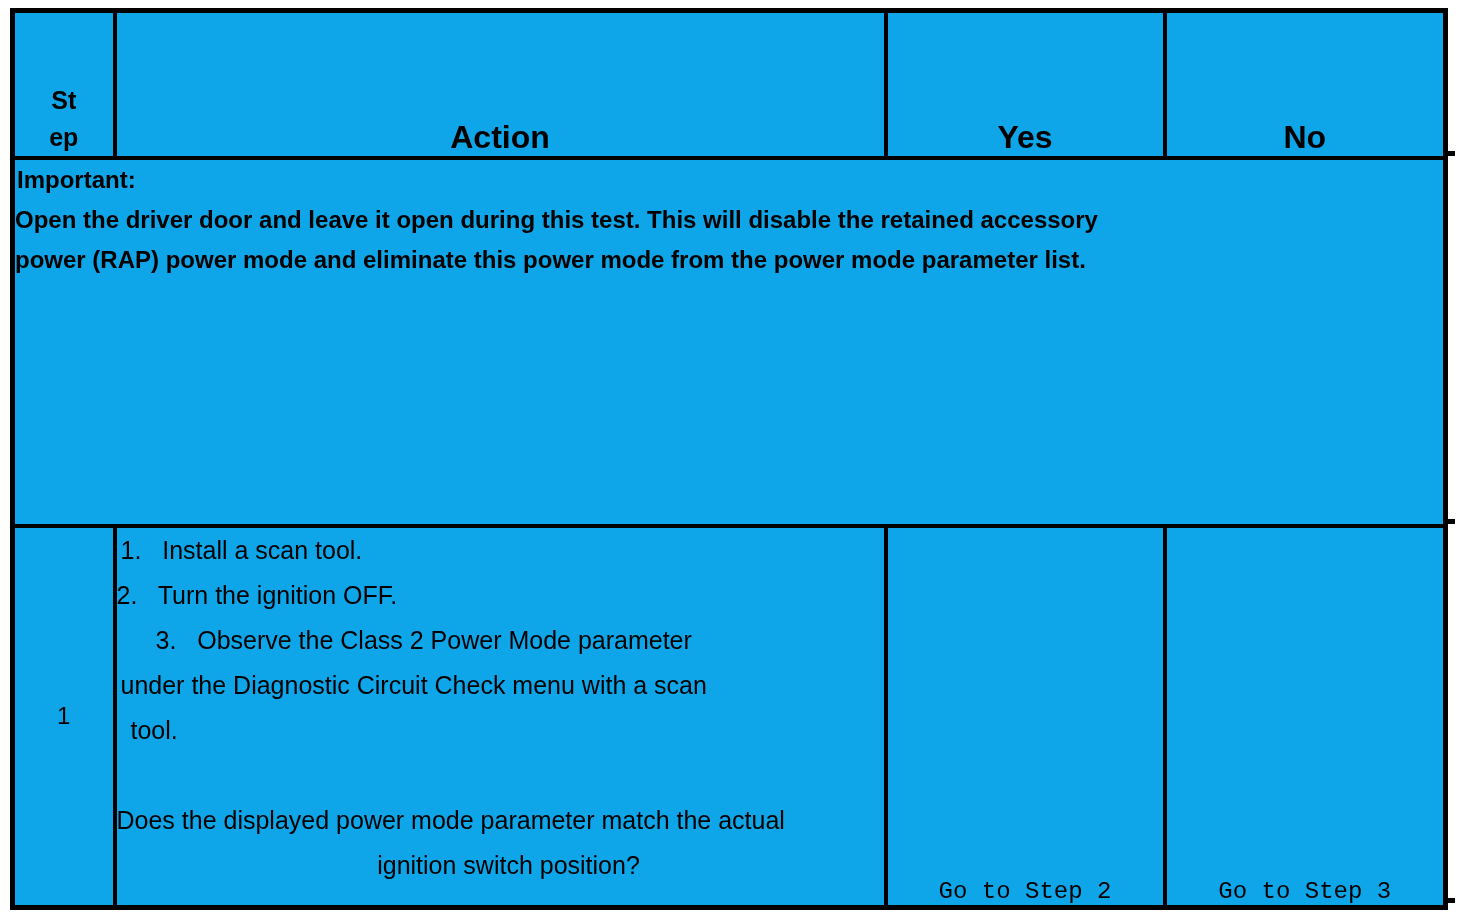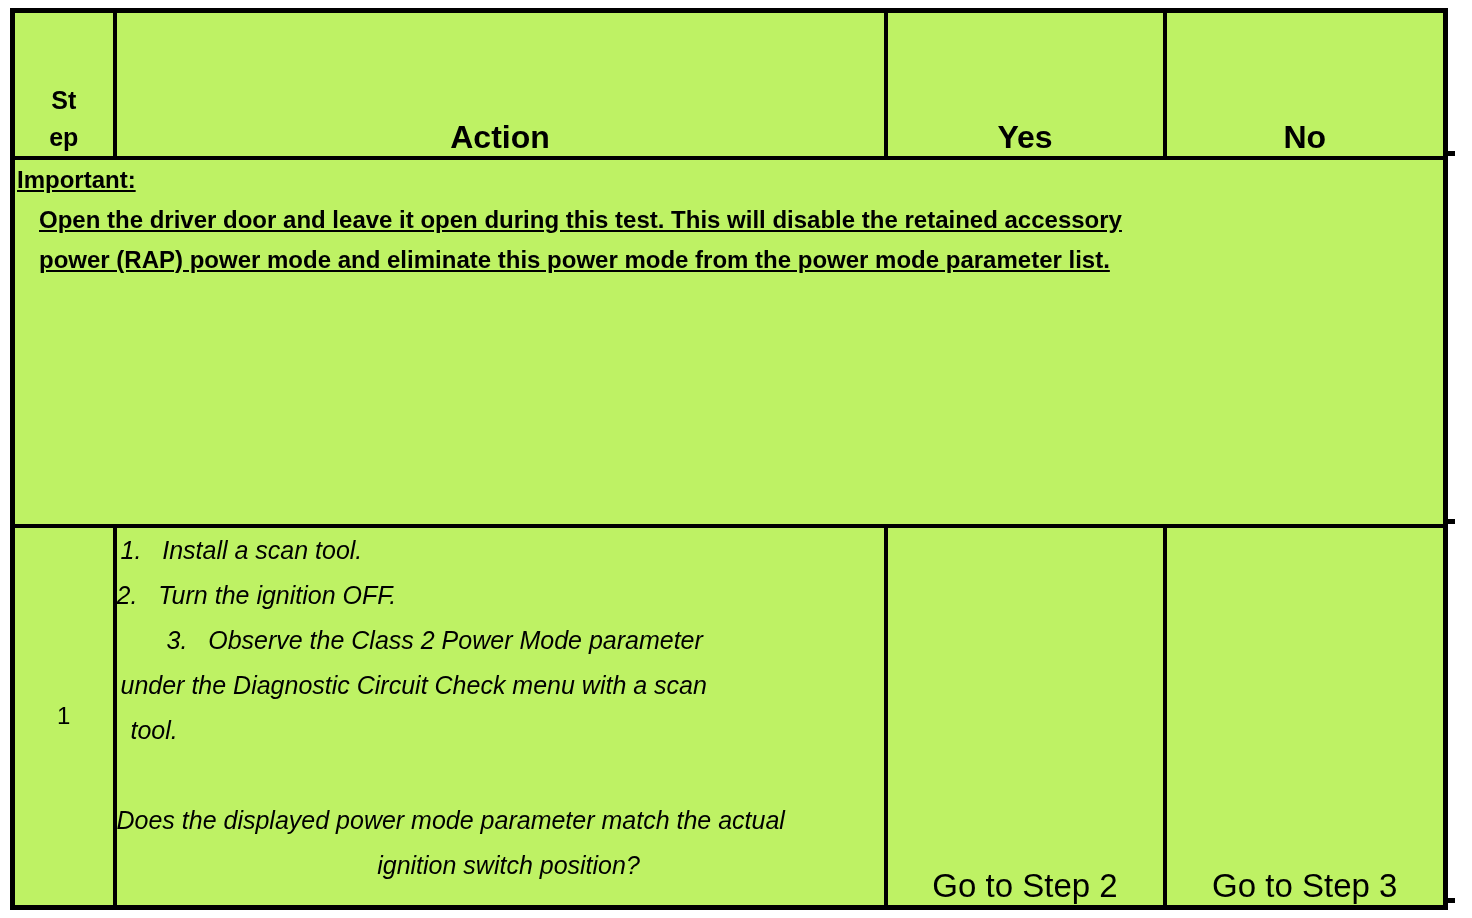--- a/index.html
+++ b/index.html
@@ -21,73 +21,73 @@
     left: 10px;
     top: 8px;
     width: 1433px;
     border-collapse: collapse;
     table-layout: fixed;
     border: 5px solid #000000;
   }
   table.diag th, table.diag td {
     border: 4px solid #000000;
     padding: 0;
-    background: #bef264;
+    background: #0ea5e9;
   }
   tr.header-row { height: 147px; }
   th.hcell {
     vertical-align: bottom;
     padding-bottom: 14px;
     text-align: center;
     font-weight: bold;
     font-size: 32px;
   }
   th.hcell-step { font-size: 25px; }
   .step-label-line { display: block; line-height: 37px; }
 
-  tr.important-row { height: 368px; text-decoration: underline; }
+  tr.important-row { height: 368px; }
   td.important-cell {
     vertical-align: top;
     padding-top: 148px;
     font-weight: bold;
     font-size: 24px;
   }
   .imp-label { margin-left: 2px;  line-height: 40px; }
-  .imp-line  { margin-left: 24px; line-height: 40px; white-space: pre-wrap; }
+  .imp-line  { margin-left: 0; line-height: 40px; white-space: pre-wrap; }
 
   tr.step-row { height: 382px; }
   td.stepnum-cell {
     text-align: center;
     vertical-align: middle;
     font-size: 24px;
   }
   td.action-cell {
     vertical-align: top;
     padding-top: 24px;
     font-size: 25px;
   }
   .action-line {
     line-height: 45px;
     min-height: 45px;
     white-space: pre-wrap;
-    font-style: italic;
   }
   .al-0 { margin-left: 4px;  }
   .al-1 { }
-  .al-2 { margin-left: 50px; }
+  .al-2 { margin-left: 39px; }
   .al-3 { margin-left: 4px; }
   .al-4 { margin-left: 14px; }
   .al-6 { }
   .al-7 { margin-left: 17px; text-align: center; }
 
   td.result-cell {
     vertical-align: bottom;
     text-align: center;
     padding-bottom: 22px;
-    font-size: 33px;
+    font-size: 24px;
+    font-family: Liberation Mono, monospace;
   }
 
   .border-tick {
     position: absolute;
     left: 1443px;
     width: 12px;
     height: 5px;
     background: #000000;
   }
   .tick-1 { top: 151px; }

